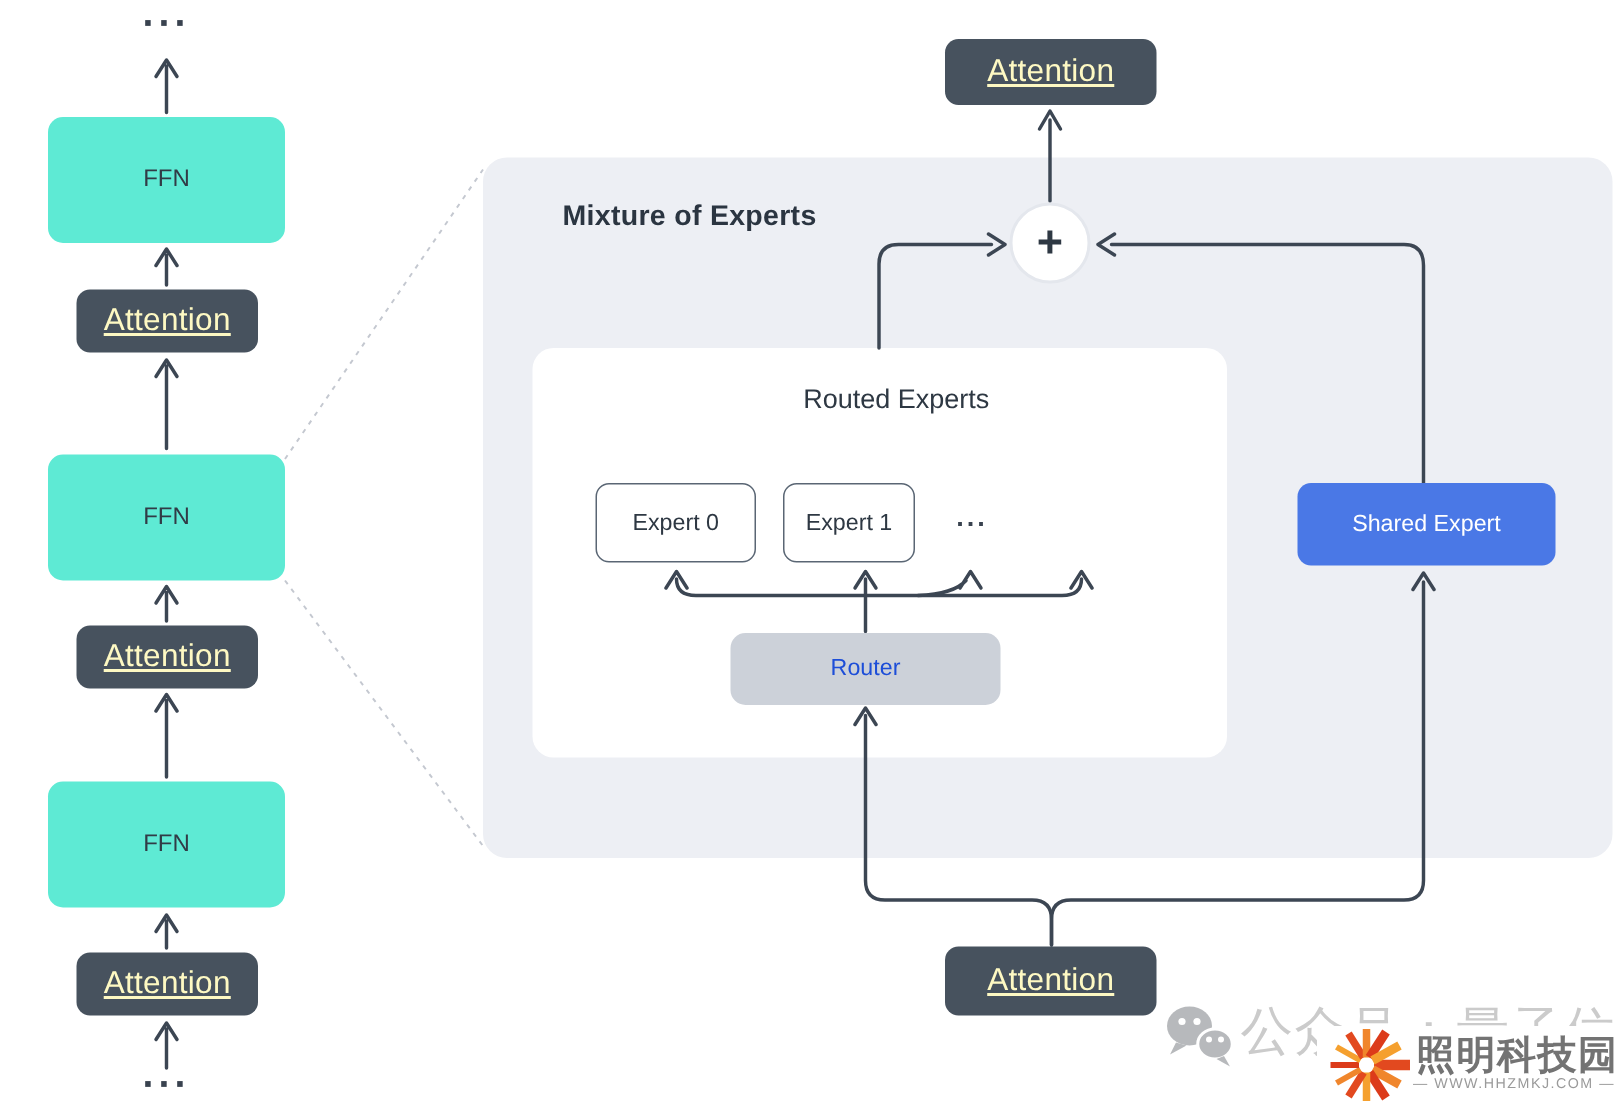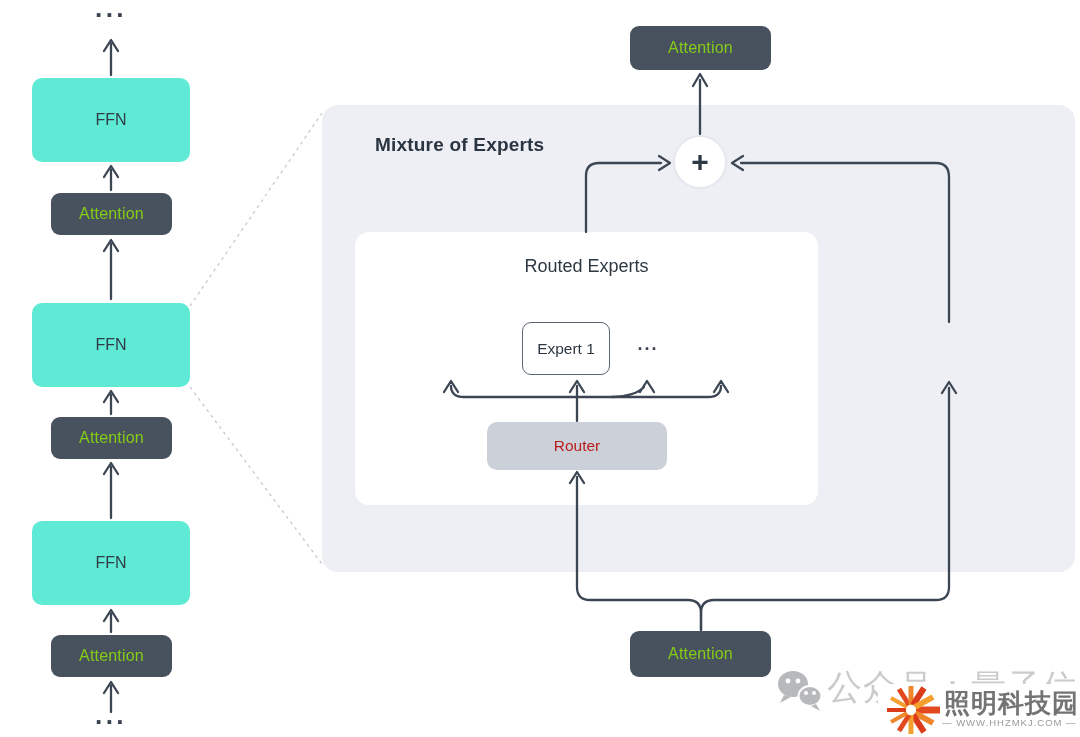--- a/index.html
+++ b/index.html
@@ -7,22 +7,22 @@
     position:relative;width:1080px;height:737px;background:#ffffff;overflow:hidden;
     font-family:"Liberation Sans","DejaVu Sans",sans-serif;
     -webkit-font-smoothing:antialiased;
   }
   .abs{position:absolute;}
   .box{
     position:absolute;display:flex;align-items:center;justify-content:center;
     box-sizing:border-box;white-space:nowrap;
   }
   .dark{
-    background:#47525e;color:#84cc16;border-radius:9px;
-    font-size:16px;letter-spacing:.2px;
+    background:#47525e;color:#fef9c3;border-radius:9px;
+    font-size:21px;letter-spacing:.2px;text-decoration:underline;
   }
   .ffn{
     background:#5eead4;color:#313b46;border-radius:10px;font-size:16px;
   }
   .dots{
     position:absolute;color:#39424f;font-size:26px;font-weight:700;
     letter-spacing:2px;line-height:10px;text-align:center;
   }
   .panel{
     position:absolute;left:322px;top:105px;width:753px;height:467px;
@@ -31,28 +31,28 @@
   .panel-title{
     position:absolute;left:355px;top:134px;font-size:19px;font-weight:600;
     color:#2b3541;letter-spacing:.2px;margin-left:20px;
   }
   .card{
     position:absolute;left:355px;top:232px;width:463px;height:273px;
     background:#ffffff;border-radius:14px;
   }
   .card-title{
     position:absolute;left:355px;top:256px;width:463px;text-align:center;
-    font-size:18px;font-weight:500;color:#2e3843;
+    font-size:18px;font-weight:500;color:#2e3843;padding-left:11px;
   }
   .expert{
     background:#ffffff;border:1.6px solid #5a6674;border-radius:9px;
     color:#2e3843;font-size:15.5px;
   }
   .router{
-    background:#ccd1d9;border-radius:10px;color:#b91c1c;font-size:15.5px;
+    background:#ccd1d9;border-radius:10px;color:#1d4ed8;font-size:15.5px;
   }
   .shared{
     background:#4a78e6;border-radius:9px;color:#ffffff;font-size:15.5px;
   }
   .sum{
     position:absolute;left:673px;top:135px;width:54px;height:54px;border-radius:50%;
     background:#ffffff;border:2px solid #e4e7ed;box-sizing:border-box;
     display:flex;align-items:center;justify-content:center;
     font-size:30px;font-weight:600;color:#2e3843;line-height:1;
   }
@@ -122,24 +122,26 @@
   <div class="box dark" style="left:51px;top:193px;width:121px;height:42px;">Attention</div>
   <div class="box ffn" style="left:32px;top:303px;width:158px;height:84px;">FFN</div>
   <div class="box dark" style="left:51px;top:417px;width:121px;height:42px;">Attention</div>
   <div class="box ffn" style="left:32px;top:521px;width:158px;height:84px;">FFN</div>
   <div class="box dark" style="left:51px;top:635px;width:121px;height:42px;">Attention</div>
   <div class="dots" style="left:32px;top:717px;width:158px;">···</div>
 
   <div class="box dark" style="left:630px;top:26px;width:141px;height:44px;">Attention</div>
   <div class="sum">+</div>
 
+  <div class="box expert" style="left:397px;top:322px;width:107px;height:53px;">Expert 0</div>
   <div class="box expert" style="left:522px;top:322px;width:88px;height:53px;">Expert 1</div>
   <div class="dots" style="left:630px;top:344px;width:36px;font-size:18px;letter-spacing:1px;">···</div>
 
   <div class="box router" style="left:487px;top:422px;width:180px;height:48px;">Router</div>
+  <div class="box shared" style="left:865px;top:322px;width:172px;height:55px;">Shared Expert</div>
   <div class="box dark" style="left:630px;top:631px;width:141px;height:46px;">Attention</div>
 
   <div class="wm-account">公众号：量子位</div>
 
   <svg class="abs" style="left:776px;top:668px;" width="48" height="46" viewBox="0 0 48 46">
     <g fill="#b7b9bc">
       <ellipse cx="17" cy="16" rx="15" ry="13"></ellipse>
       <polygon points="8,27 4,35 15,29"></polygon>
       <ellipse cx="34" cy="28" rx="11.5" ry="10" stroke="#ffffff" stroke-width="2"></ellipse>
       <polygon points="40,36 44,43 35,38"></polygon>

